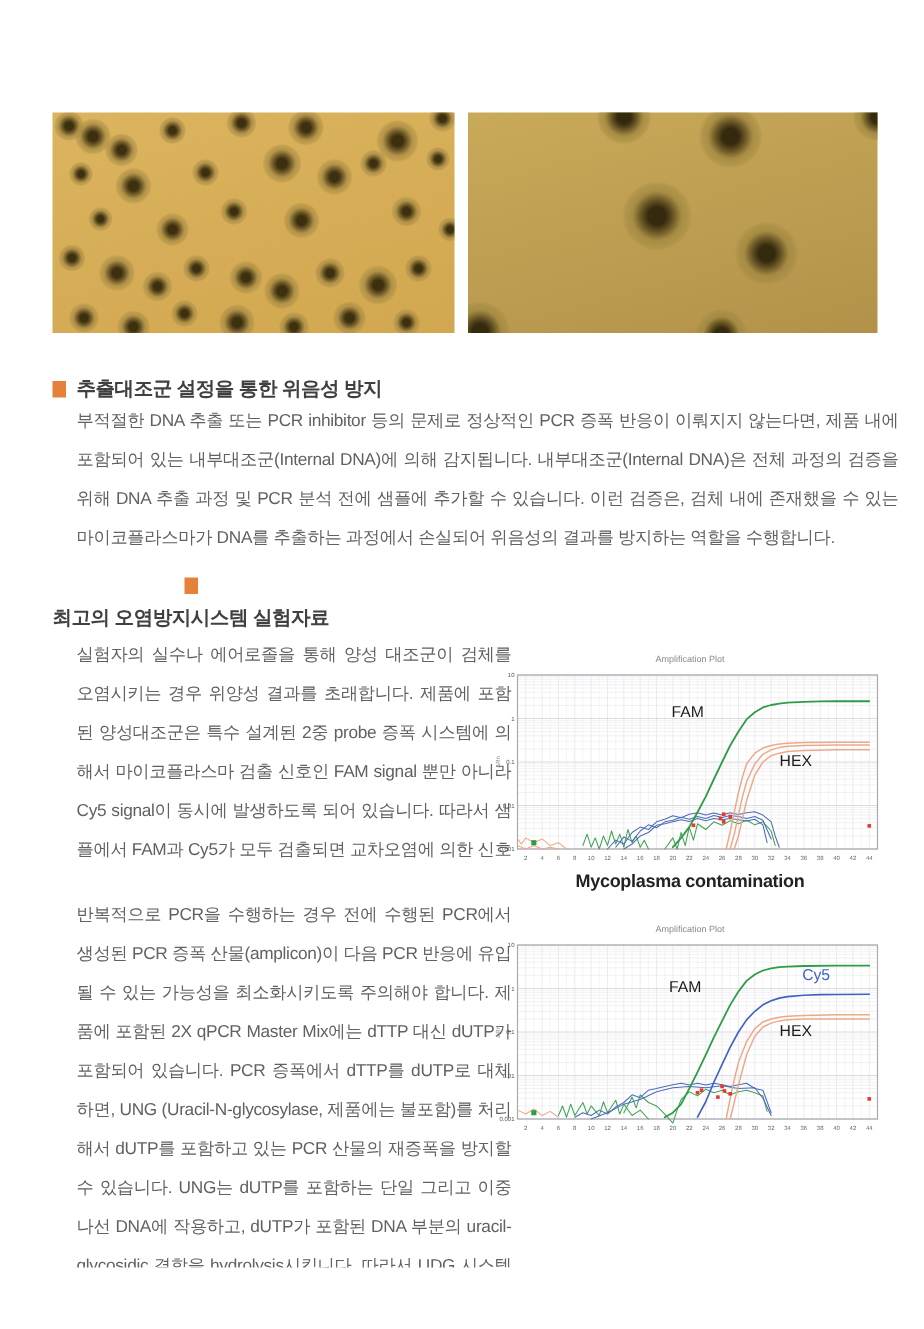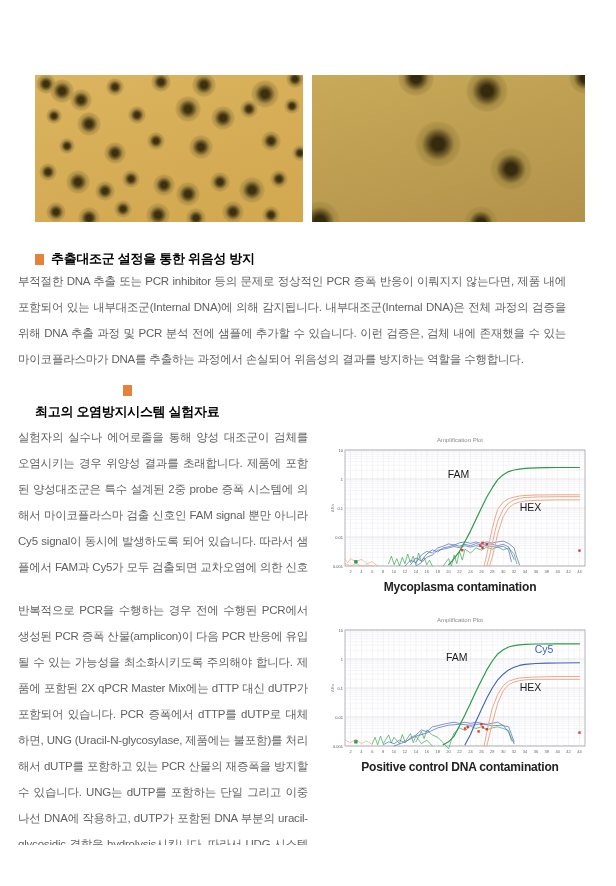--- a/index.html
+++ b/index.html
@@ -4,23 +4,23 @@
 <style>
   html,body{margin:0;padding:0;background:#fff;}
   .page{position:relative;width:616px;height:886px;background:#ffffff;overflow:hidden;
         font-family:"Liberation Sans","DejaVu Sans",sans-serif;}
   .photos{position:absolute;top:75px;left:35px;width:550px;height:147px;display:flex;gap:9px;}
   .photo{position:relative;height:147px;overflow:hidden;}
   .photo .colony{position:absolute;border-radius:50%;}
   #photo-left{width:268px;}
   #photo-right{width:273px;}
   .sec-header{position:absolute;left:35px;display:flex;align-items:center;gap:7px;
-              font-size:13px;font-weight:bold;color:#000000;letter-spacing:-0.3px;}
+              font-size:13px;font-weight:bold;color:#404040;letter-spacing:-0.3px;}
   .sec-bullet{display:inline-block;width:9px;height:11px;background:#e5813a;}
-  .body-text{position:absolute;left:18px;font-size:11.5px;color:#616161;line-height:26px;
+  .body-text{position:absolute;left:51px;font-size:11.5px;color:#616161;line-height:26px;
              text-align:justify;letter-spacing:-0.2px;overflow:hidden;margin:0;}
   .sub-heading{position:absolute;left:35px;font-size:12px;font-weight:bold;color:#333;
                letter-spacing:-0.3px;border-bottom:1.5px solid #3a3a3a;padding-bottom:3px;margin:0;}
   .chart{position:absolute;left:330px;width:260px;margin:0;}
   .chart-title{font-size:6px;color:#8a8a8a;text-align:center;height:9px;line-height:9px;}
   .chart-caption{font-size:12px;font-weight:bold;color:#222;text-align:center;margin-top:3px;
                  letter-spacing:-0.2px;}
   svg.plot{display:block;}
 </style>
 </head>
@@ -360,16 +360,15 @@
         <text x="227.7" y="128" font-size="4" fill="#666" text-anchor="middle" font-family="Liberation Sans, sans-serif">40</text>
         <text x="238.6" y="128" font-size="4" fill="#666" text-anchor="middle" font-family="Liberation Sans, sans-serif">42</text>
         <text x="249.5" y="128" font-size="4" fill="#666" text-anchor="middle" font-family="Liberation Sans, sans-serif">44</text>
         <text x="13" y="6.6" font-size="4" fill="#555" text-anchor="end" font-family="Liberation Sans, sans-serif">10</text>
         <text x="13" y="35.6" font-size="4" fill="#555" text-anchor="end" font-family="Liberation Sans, sans-serif">1</text>
         <text x="13" y="64.6" font-size="4" fill="#555" text-anchor="end" font-family="Liberation Sans, sans-serif">0.1</text>
         <text x="13" y="93.6" font-size="4" fill="#555" text-anchor="end" font-family="Liberation Sans, sans-serif">0.01</text>
         <text x="13" y="122.6" font-size="4" fill="#555" text-anchor="end" font-family="Liberation Sans, sans-serif">0.001</text>
         <text x="3.5" y="63.0" font-size="4" fill="#888" text-anchor="middle" transform="rotate(-90 3.5 63.0)" font-family="Liberation Sans, sans-serif">ΔRn</text>
       </svg>
-    <figcaption class="chart-caption">Positive control DNA contamination</figcaption>
   </figure>
 
 </div>
 
 </body></html>

